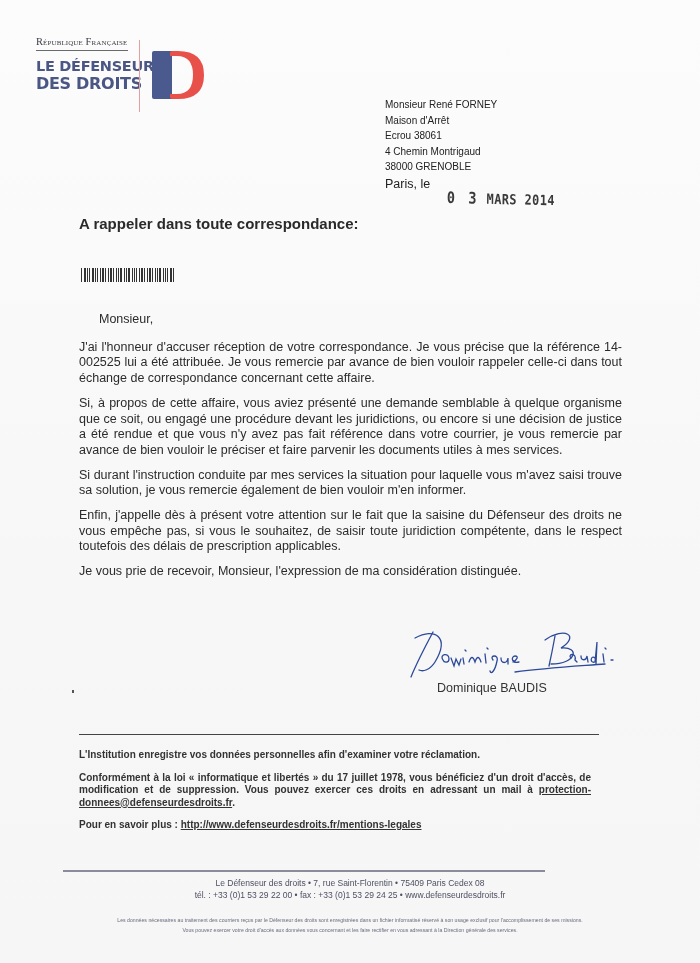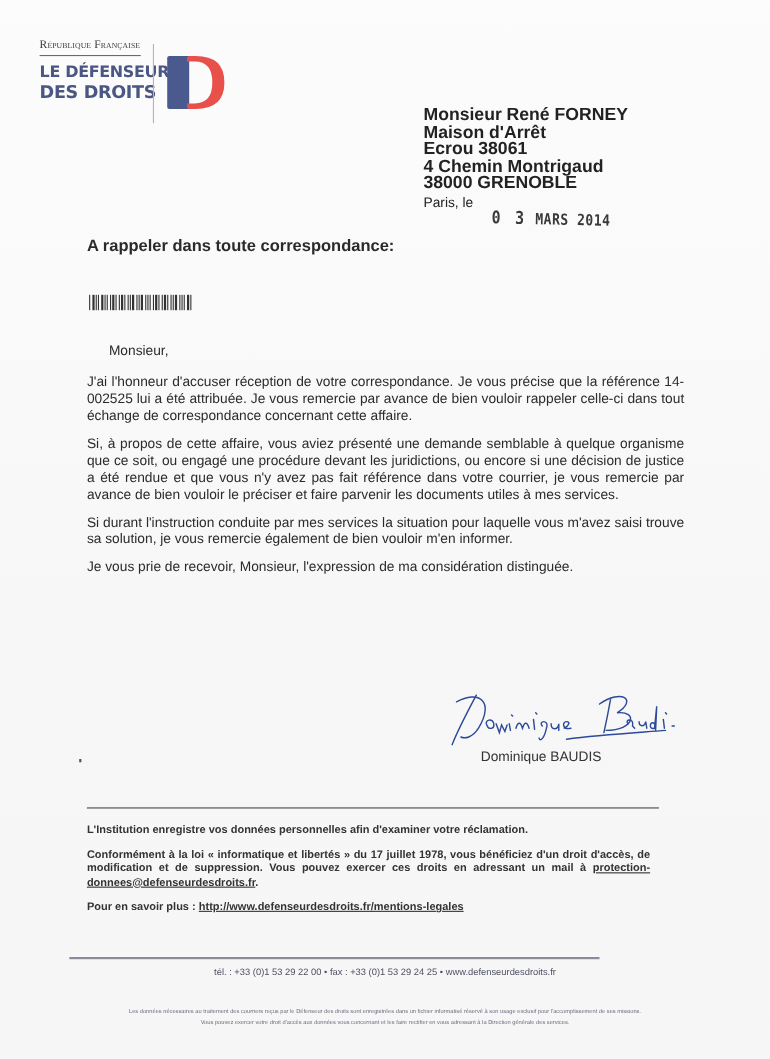--- a/index.html
+++ b/index.html
@@ -16,21 +16,21 @@
   .logo { position: absolute; left: 36px; top: 36px; }
   .logo .rf { font-family: "Liberation Serif", serif; font-size: 10.5px; color: #3b3d44; letter-spacing: 0.1px; font-variant: small-caps; }
   .logo .rf-line { width: 92px; height: 1px; background: #6a6a6a; margin-top: 3px; }
   .logo .t1, .logo .t2 { font-family: "DejaVu Sans", sans-serif; font-weight: bold; color: #4a5683; letter-spacing: -0.3px; line-height: 17px; }
   .logo .t1 { font-size: 14.5px; margin-top: 7px; }
   .logo .t2 { font-size: 16px; }
   .logo-sep { position: absolute; left: 139px; top: 40px; width: 1px; height: 72px; background: #e3a0a0; }
   .logo-d { position: absolute; left: 150px; top: 50px; width: 56px; height: 50px; }
 
   
-  .address { position: absolute; left: 385px; top: 97px; font-size: 16px; line-height: 15.5px; color: #222; font-weight: bold; }
+  .address { position: absolute; left: 385px; top: 97px; font-size: 10px; line-height: 15.5px; color: #222; }
   .dateline { position: absolute; left: 385px; top: 177px; font-size: 12.5px; color: #222; }
   .stamp { position: absolute; left: 447px; top: 188px; font-family: "DejaVu Sans Mono", monospace; font-weight: bold; font-size: 14px; color: #3a3a3a; letter-spacing: 0.5px; transform: scaleX(0.85) rotate(1deg); transform-origin: left top; }
   .stamp .d { font-size: 16px; letter-spacing: 3px; }
 
   
   .ref { position: absolute; left: 79px; top: 214px; font-weight: bold; font-size: 15px; line-height: 20px; color: #2a2a2a; }
   .barcode { position: absolute; left: 81px; top: 268px; width: 100px; height: 14px; display: flex; gap: 0; }
   .barcode span { display: block; height: 14px; background: #333; }
 
   
@@ -128,20 +128,21 @@
       <span style="width: 1px; margin-right: 2px;"></span>
       <span style="width: 2px; margin-right: 1px;"></span>
       <span style="width: 1px; margin-right: 1px;"></span>
     </div>
 
   <div class="body">
     <p class="salut">Monsieur,</p>
     <p>J'ai l'honneur d'accuser réception de votre correspondance. Je vous précise que la référence 14-002525 lui a été attribuée. Je vous remercie par avance de bien vouloir rappeler celle-ci dans tout échange de correspondance concernant cette affaire.</p>
     <p>Si, à propos de cette affaire, vous aviez présenté une demande semblable à quelque organisme que ce soit, ou engagé une procédure devant les juridictions, ou encore si une décision de justice a été rendue et que vous n'y avez pas fait référence dans votre courrier, je vous remercie par avance de bien vouloir le préciser et faire parvenir les documents utiles à mes services.</p>
     <p>Si durant l'instruction conduite par mes services la situation pour laquelle vous m'avez saisi trouve sa solution, je vous remercie également de bien vouloir m'en informer.</p>
+    <p>Enfin, j'appelle dès à présent votre attention sur le fait que la saisine du Défenseur des droits ne vous empêche pas, si vous le souhaitez, de saisir toute juridiction compétente, dans le respect toutefois des délais de prescription applicables.</p>
     <p>Je vous prie de recevoir, Monsieur, l'expression de ma considération distinguée.</p>
   </div>
 
   <svg class="signature" viewBox="0 0 230 60" fill="none" stroke="#2d4a9a" stroke-width="1.3" stroke-linecap="round">
     <path d="M28 10 C 20 25, 10 45, 6 55"></path>
     <path d="M10 16 C 30 5, 45 15, 30 40 C 25 48, 18 50, 14 48"></path>
     <path d="M38 38 c -4 -6 6 -8 6 -1 c 0 4 -5 4 -6 1 M46 36 l 3 8 l 2 -7 l 3 6 l 2 -6 M58 36 l 1 6 M60 28 l 1 1 M64 40 c 2 -6 4 -6 6 0 c 2 -6 4 -6 6 0 M80 32 l 1 9 M82 26 l 1 1 M88 38 c -4 -5 6 -6 4 1 c -2 10 -6 14 -7 10 M96 36 c 0 6 6 6 7 0 l 0 6 M108 40 c 4 -2 6 -6 2 -6 c -4 0 -4 8 4 6"></path>
     <path d="M150 14 C 148 25, 146 35, 144 44"></path>
     <path d="M140 18 C 160 4, 175 14, 156 26 C 175 24, 172 42, 146 42"></path>
     <path d="M166 36 c -4 -4 6 -6 4 2 l 2 2 M176 34 c 0 5 5 5 6 0 l 1 6 M190 36 c -4 -4 -6 6 0 4 l 2 -20 l -1 22 M198 32 l 1 8 M200 26 l 1 1 M206 38 l 2 0"></path>
@@ -154,19 +155,20 @@
   <div class="hr1"></div>
 
   <div class="notice">
     <p>L'Institution enregistre vos données personnelles afin d'examiner votre réclamation.</p>
     <p><span>Conformément à la loi « informatique et libertés » du 17 juillet 1978, vous bénéficiez d'un droit d'accès, de modification et de suppression. Vous pouvez exercer ces droits en adressant un mail à </span><a>protection-donnees@defenseurdesdroits.fr</a><span>.</span></p>
     <p><span>Pour en savoir plus : </span><a>http://www.defenseurdesdroits.fr/mentions-legales</a></p>
   </div>
 
   <div class="hr2"></div>
   <div class="footer">
+    <div>Le Défenseur des droits • 7, rue Saint-Florentin • 75409 Paris Cedex 08</div>
     <div>tél. : +33 (0)1 53 29 22 00 • fax : +33 (0)1 53 29 24 25 • www.defenseurdesdroits.fr</div>
   </div>
   <div class="fineprint">
     <div>Les données nécessaires au traitement des courriers reçus par le Défenseur des droits sont enregistrées dans un fichier informatisé réservé à son usage exclusif pour l'accomplissement de ses missions.</div>
     <div>Vous pouvez exercer votre droit d'accès aux données vous concernant et les faire rectifier en vous adressant à la Direction générale des services.</div>
   </div>
 </div>
 
 </body></html>

